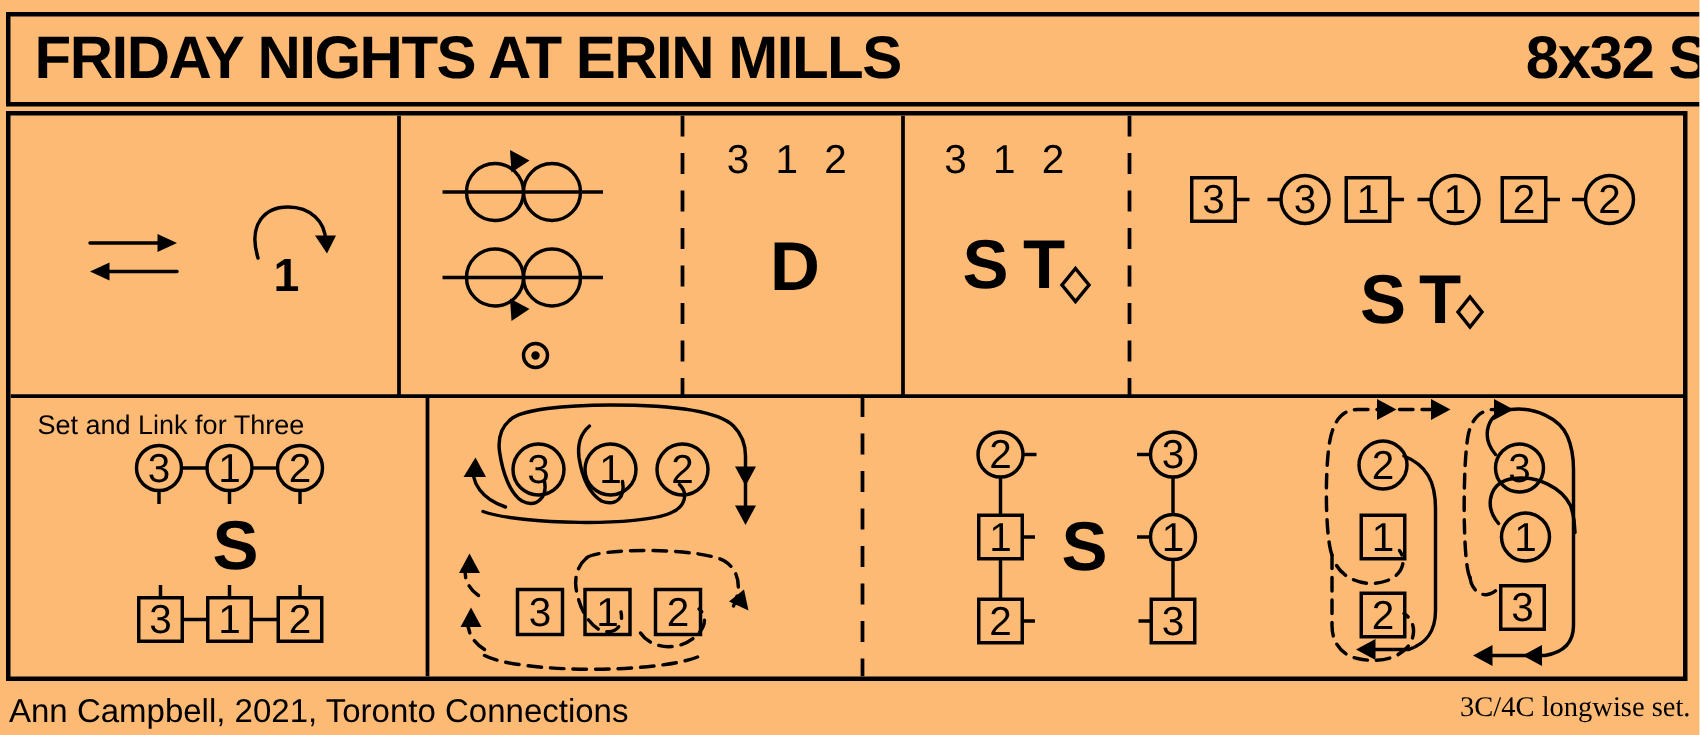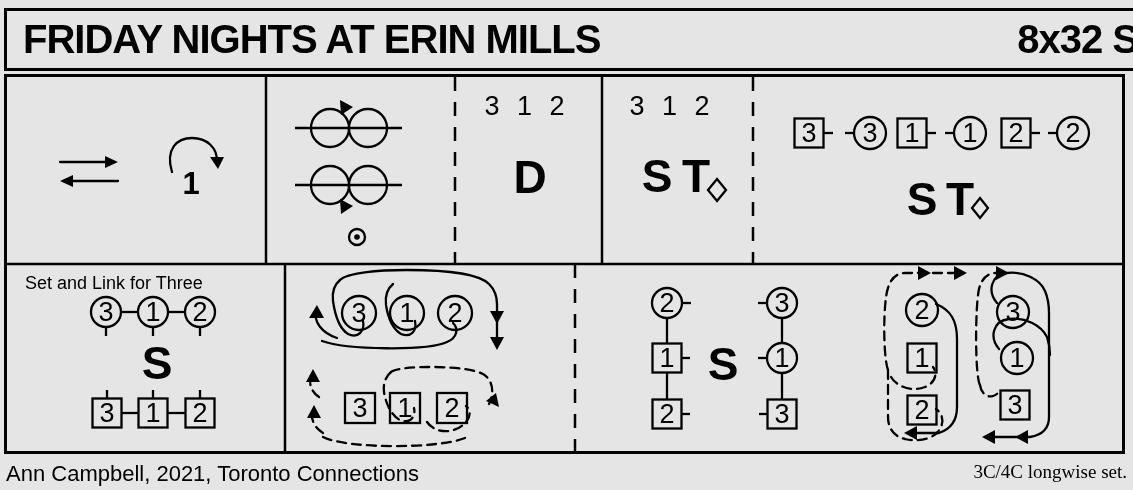--- a/index.html
+++ b/index.html
@@ -1,16 +1,16 @@
 <!DOCTYPE html>
 <html><head>
 <meta charset="utf-8">
 <style>
   html,body{margin:0;padding:0;background:#fff;}
-  .canvas{position:relative;width:1133px;height:490px;background:#e5e5e5;overflow:hidden;
+  .canvas{position:relative;width:1133px;height:490px;background:#fdba74;overflow:hidden;
           font-family:"Liberation Sans","DejaVu Sans",sans-serif;color:#000;}
   .title-box{position:absolute;left:4px;top:8px;width:1115px;height:57px;border:3px solid #000;
              display:flex;align-items:center;justify-content:space-between;padding:0 12px 0 16px;}
   .title-box .t{font-size:40px;font-weight:bold;letter-spacing:-1px;white-space:nowrap;}
   .grid-box{position:absolute;left:4px;top:74px;width:1115px;height:374px;border:3px solid #000;}
   .grid-box svg{display:block;}
   .footer-left{position:absolute;left:6px;top:461px;font-size:22px;}
   .footer-right{position:absolute;right:6px;top:461px;font-size:19px;font-family:Liberation Serif, serif;}
   svg text{font-family:"Liberation Sans","DejaVu Sans",sans-serif;fill:#000;}
   .num{font-size:27px;text-anchor:middle;}

